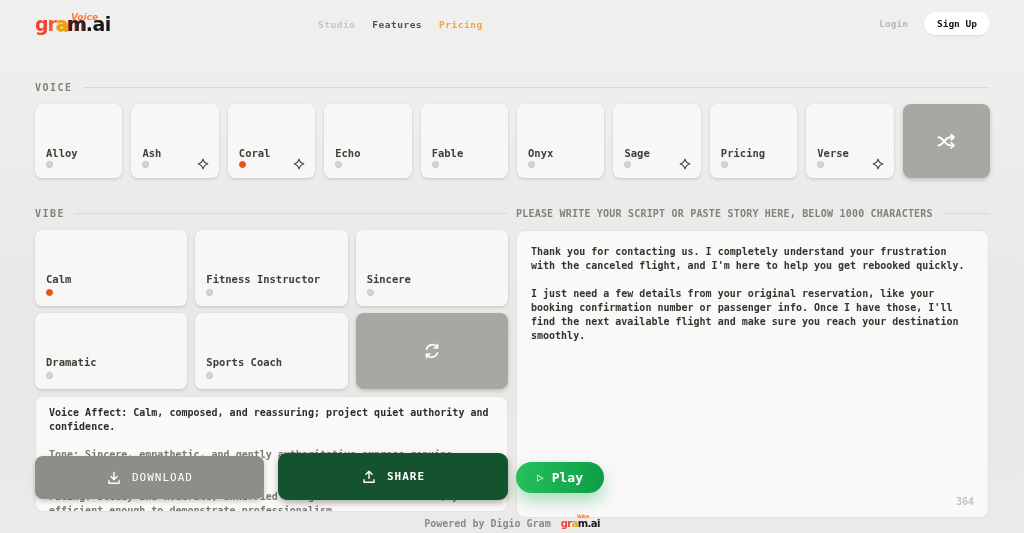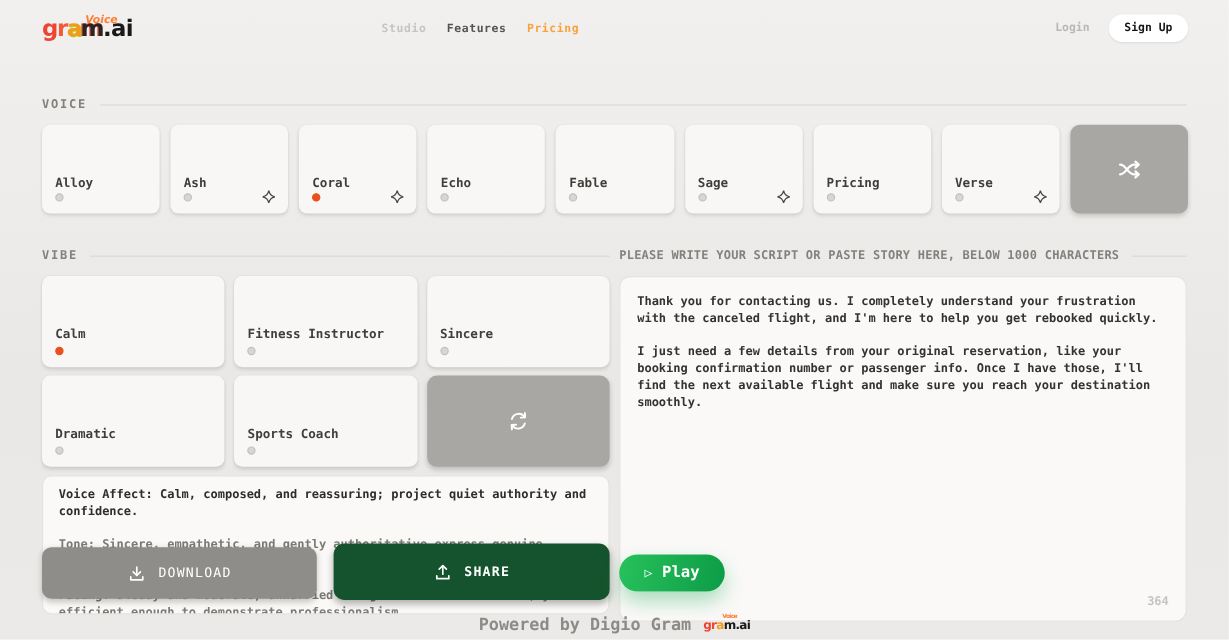--- a/index.html
+++ b/index.html
@@ -95,21 +95,21 @@
               border:none; border-radius:16px; cursor:pointer;
               background:linear-gradient(100deg, #27c15c, #0d9c46);
               color:#fff; font-family:inherit; font-size:13px; font-weight:bold;
               display:flex; align-items:center; justify-content:center; gap:8px;
               box-shadow:0 8px 16px rgba(23,170,80,.35); }
   .play-glyph { font-size:11px; font-weight:normal; }
 
   
   .footer { position:absolute; bottom:4px; left:0; right:0; display:flex;
             justify-content:center; align-items:center; gap:10px; }
-  .powered-by { font-size:14px; font-weight:bold; color:#8d8b88; }
+  .powered-by { font-size:10px; font-weight:bold; color:#8d8b88; }
   .footer-logo { font-family:"DejaVu Sans", sans-serif; font-weight:bold; font-size:10px;
                  letter-spacing:-0.6px; position:relative; }
   .footer-logo .l-g,.footer-logo .l-r { color:#ee4433; }
   .footer-logo .l-a1 { color:#f29a1c; }
   .footer-logo .l-m,.footer-logo .l-ai { color:#191919; }
   .footer-logo .voice-badge { position:absolute; top:-5px; left:16px; color:#ff7c33;
                  font-size:5px; font-weight:bold; }
   svg { display:block; }
 </style>
 </head>
@@ -159,20 +159,25 @@
     <span class="card-label">Echo</span>
     <span class="dot"></span>
 
   </div>
     <div class="card voice-card">
     <span class="card-label">Fable</span>
     <span class="dot"></span>
 
   </div>
     <div class="card voice-card">
+    <span class="card-label">Onyx</span>
+    <span class="dot"></span>
+
+  </div>
+    <div class="card voice-card">
     <span class="card-label">Sage</span>
     <span class="dot"></span>
     <svg class="sparkle" viewBox="0 0 12 12">
       <path d="M6 0.9 C6.6 4 8 5.4 11.1 6 C8 6.6 6.6 8 6 11.1 C5.4 8 4 6.6 0.9 6 C4 5.4 5.4 4 6 0.9 Z" fill="none" stroke="#4a4846" stroke-width="1.1"></path>
     </svg>
   </div>
     <div class="card voice-card">
     <span class="card-label">Pricing</span>
     <span class="dot"></span>
 

